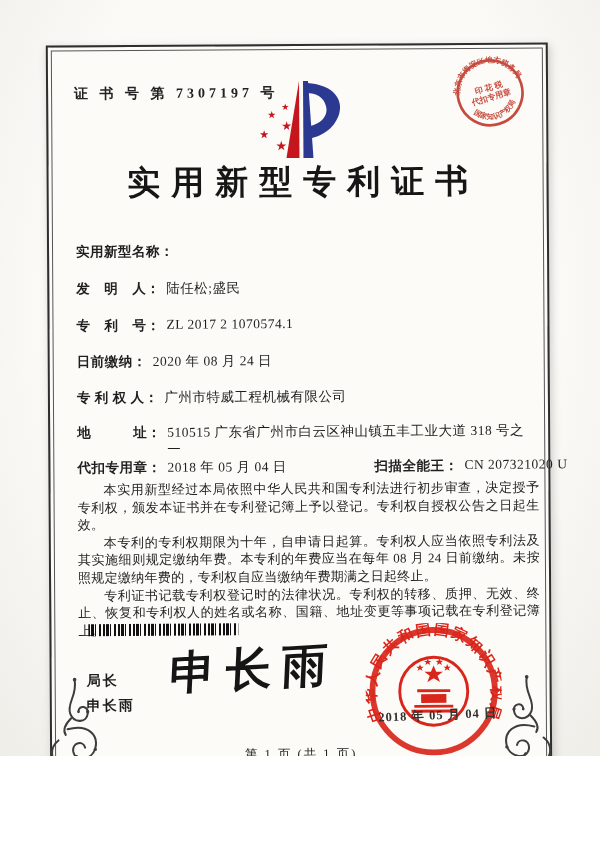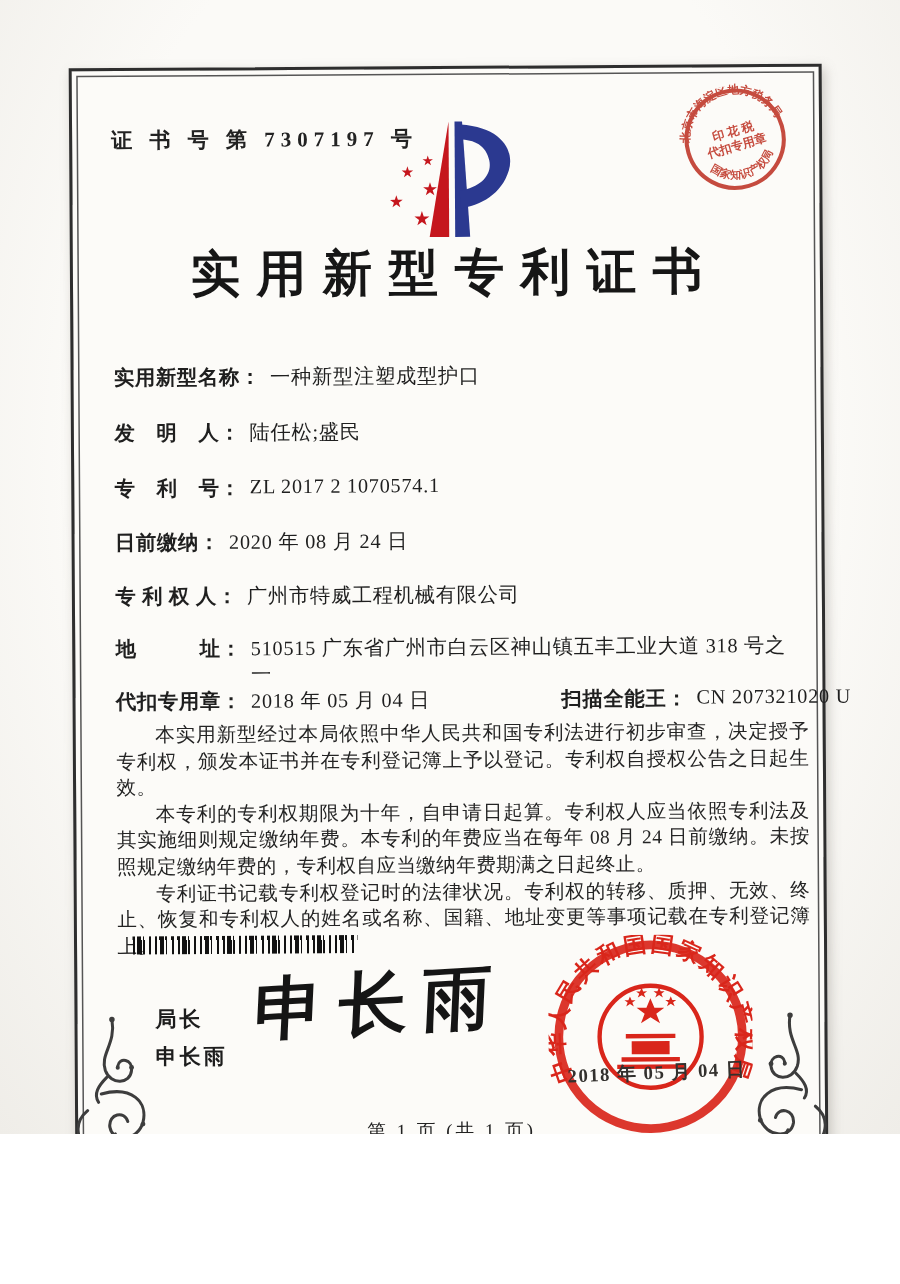--- a/index.html
+++ b/index.html
@@ -69,21 +69,21 @@
   .barcode {
     position:absolute; left:37px; top:577px; width:150px; height:12px;
     background:
       repeating-linear-gradient(90deg,
         #111 0 1.5px, transparent 1.5px 3px,
         #111 3px 6px, transparent 6px 7px,
         #111 7px 8px, transparent 8px 11px,
         #111 11px 12.5px, transparent 12.5px 15px);
   }
 
-  .director { position:absolute; left:52px; top:621px; font-size:14px;
+  .director { position:absolute; left:35px; top:621px; font-size:14px;
               font-weight:600; color:#1d1d1d; line-height:25px; letter-spacing:2px; }
 
   .signature {
     position:absolute; left:118px; top:592px; width:180px;
     font-size:46px; font-weight:600; color:#151515;
     letter-spacing:10px; transform:rotate(-3deg) skewX(-6deg);
     white-space:nowrap;
   }
 
   
@@ -145,21 +145,20 @@
         <textPath href="#taxBot" startOffset="50%" text-anchor="middle">国家知识产权局</textPath>
       </text>
       <text x="0" y="-3" font-size="9" text-anchor="middle" fill="var(--stamp-red,#c0392b)" font-weight="bold">印 花 税</text>
       <text x="0" y="8" font-size="9" text-anchor="middle" fill="var(--stamp-red,#c0392b)" font-weight="bold">代扣专用章</text>
     </svg>
 
     <div class="title">实用新型专利证书</div>
 
     <div class="row row-name">
       <span class="lbl">实用新型名称：</span>
-      <span class="val">一种新型注塑成型护口</span>
     </div>
     <div class="row row-inv">
       <span class="lbl">发　明　人：</span>
       <span class="val">陆任松;盛民</span>
     </div>
     <div class="row row-patno">
       <span class="lbl">专　利　号：</span>
       <span class="val">ZL 2017 2 1070574.1</span>
     </div>
     <div class="row row-appdt">

